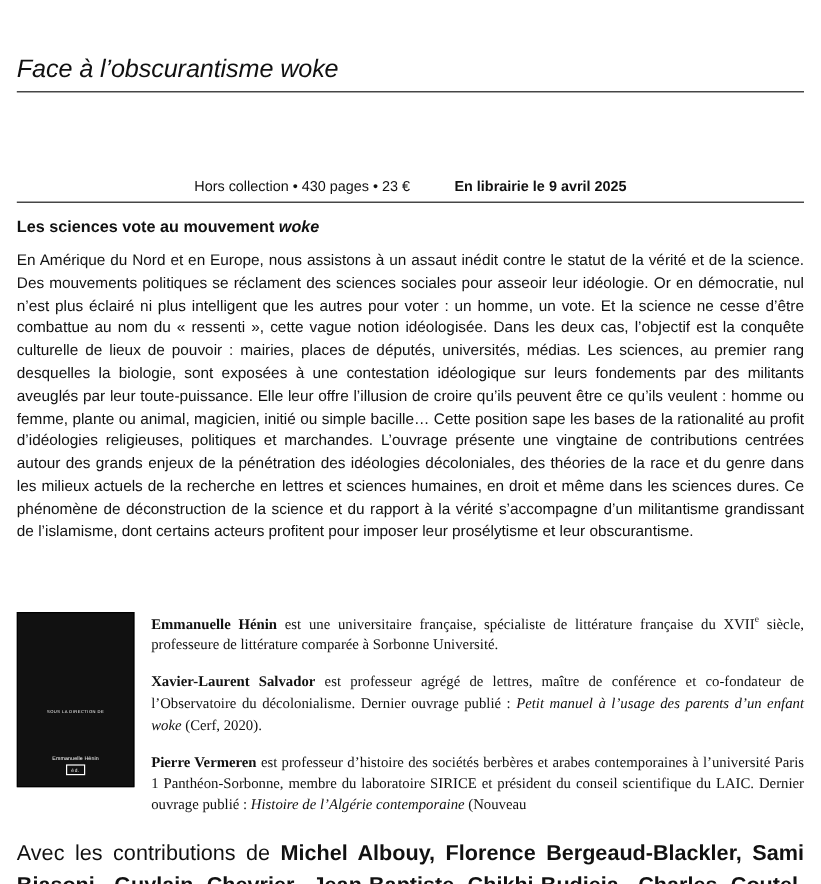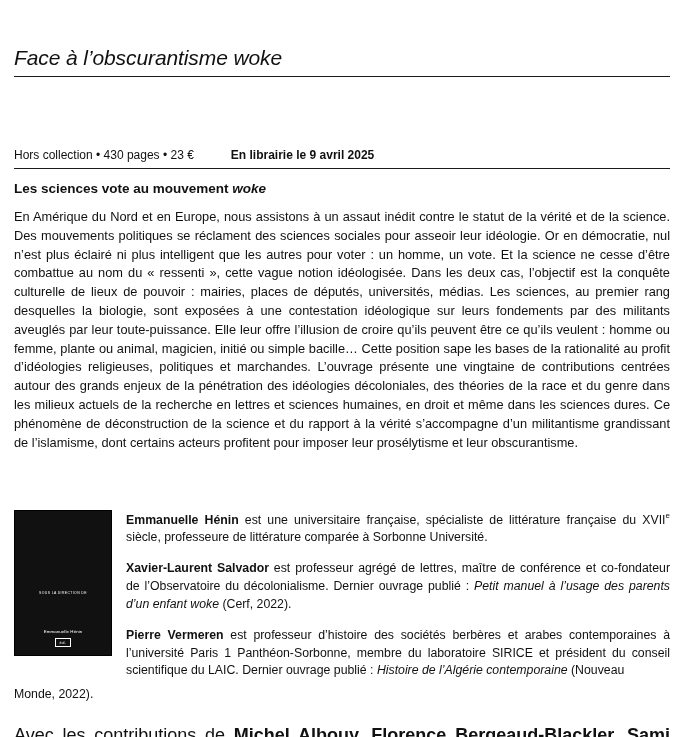--- a/index.html
+++ b/index.html
@@ -35,21 +35,21 @@
     margin: 0 0 9px 0;
     line-height: 1.2;
   }
   .rule {
     border: 0;
     border-top: 1px solid #1a1a1a;
     margin: 0 0 0 0;
   }
   .meta-row {
     display: flex;
-    justify-content: flex-start;
+    justify-content: center;
     align-items: baseline;
     padding: 7px 0 6px 0;
   }
   .meta-left {
     font-size: 12px;
   }
   .meta-right {
     font-size: 12px;
     font-weight: bold;
     padding-left: 37px;
@@ -133,20 +133,21 @@
     letter-spacing: 0.5px;
   }
   .bio-col {
     flex: 1;
   }
   .bio-p {
     font-size: 12.3px;
     line-height: 1.45;
     text-align: justify;
     margin: 0 0 13px 0;
+    font-family: Liberation Serif, serif;
   }
   .bio-p:last-child { margin-bottom: 0; }
   .bio-p b { font-weight: bold; }
   .bio-p i { font-style: italic; }
   sup { font-size: 8px; vertical-align: super; }
   .bio-tail {
     font-size: 12.3px;
     line-height: 1.45;
     text-align: justify;
     margin: 6px 0 0 0;
@@ -192,24 +193,23 @@
       <div class="c-face">FACE</div>
       <div class="c-mid">À L’OBSCURANTISME</div>
       <div class="c-woke">WOKE</div>
       <div class="c-logo"><span>éd.</span></div>
     </div>
 
     <div class="bio-col">
 
       <p class="bio-p"><b>Emmanuelle Hénin</b><span> est une universitaire française, spécialiste de littérature française du XVII</span><sup>e</sup><span> siècle, professeure de littérature comparée à Sorbonne Université.</span></p>
 
-      <p class="bio-p"><b>Xavier-Laurent Salvador</b><span> est professeur agrégé de lettres, maître de conférence et co-fondateur de l’Observatoire du décolonialisme. Dernier ouvrage publié : </span><i>Petit manuel à l’usage des parents d’un enfant woke</i><span> (Cerf, 2022).</span></p>
+      <p class="bio-p"><b>Xavier-Laurent Salvador</b><span> est professeur agrégé de lettres, maître de conférence et co-fondateur de l’Observatoire du décolonialisme. Dernier ouvrage publié : </span><i>Petit manuel à l’usage des parents d’un enfant woke</i><span> (Cerf, 2020).</span></p>
 
       <p class="bio-p"><b>Pierre Vermeren</b><span> est professeur d’histoire des sociétés berbères et arabes contemporaines à l’université Paris 1 Panthéon-Sorbonne, membre du laboratoire SIRICE et président du conseil scientifique du LAIC. Dernier ouvrage publié : </span><i>Histoire de l’Algérie contemporaine</i><span> (Nouveau</span></p>
 
     </div>
   </div>
 
-  <p class="bio-tail">Monde, 2022).</p>
 
   <p class="contrib"><span>Avec les contributions de </span><b>Michel Albouy, Florence Bergeaud-Blackler, Sami Biasoni, Guylain Chevrier, Jean-Baptiste Chikhi-Budjeia, Charles Coutel, Albert Doja, Samuel Fitoussi, Nathalie Heinich, Michel Messu, Catherine Louveau, Leonardo Orlando, Rémi Pellet, Pascal Perrineau, Florent Poupart, Vincent Tournier et Tarik Yıldız.</b></p>
 
 </div>
 
 </body></html>

